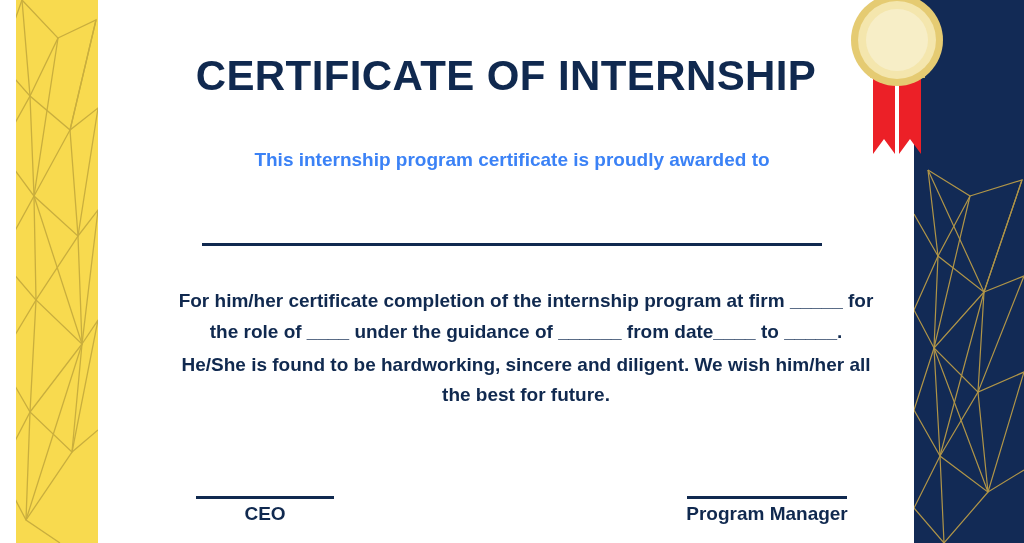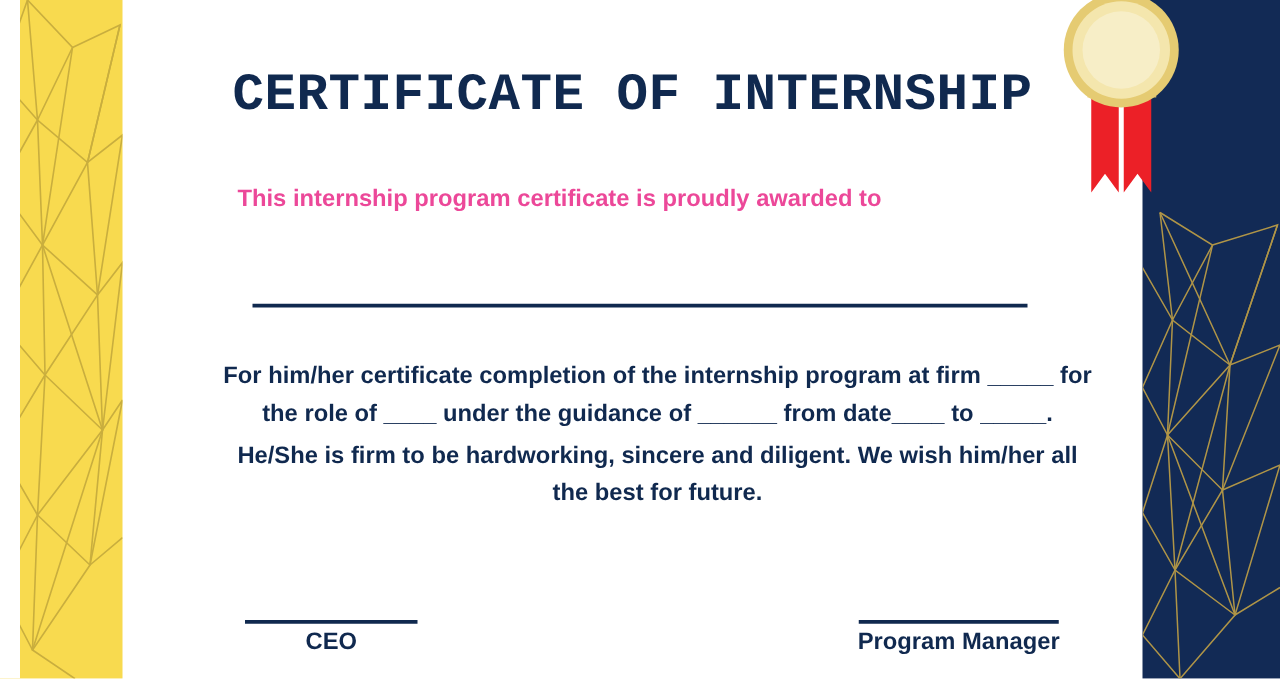--- a/index.html
+++ b/index.html
@@ -74,33 +74,32 @@
   .title {
     position: absolute;
     top: 52px;
     left: 0;
     width: 816px;
     text-align: center;
     font-size: 42px;
     font-weight: bold;
     letter-spacing: 0.4px;
     color: #10294f;
-    font-family: Liberation Mono, monospace;
   }
 
   .subtitle {
     position: absolute;
     top: 145px;
-    left: 92px;
+    left: 114px;
     width: 600px;
-    text-align: left;
+    text-align: center;
     font-size: 19px;
     font-weight: bold;
     line-height: 1.55;
-    color: #ec4899;
+    color: #3b82f6;
   }
 
   .name-line {
     position: absolute;
     top: 243px;
     left: 104px;
     width: 620px;
     height: 3px;
     background: #10294f;
   }
@@ -199,21 +198,21 @@
   <div class="content">
 
     <div class="title">CERTIFICATE OF INTERNSHIP</div>
 
     <div class="subtitle">This internship program certificate is proudly awarded to</div>
 
     <div class="name-line"></div>
 
     <div class="body-text">
       <div class="para1">For him/her certificate completion of the internship program at firm _____ for the role of ____ under the guidance of ______ from date____ to _____.</div>
-      <div class="para2">He/She is firm to be hardworking, sincere and diligent. We wish him/her all the best for future.</div>
+      <div class="para2">He/She is found to be hardworking, sincere and diligent. We wish him/her all the best for future.</div>
     </div>
 
     <div class="sig sig-left">
       <div class="sig-line"></div>
       <div class="sig-label">CEO</div>
     </div>
 
     <div class="sig sig-right">
       <div class="sig-line"></div>
       <div class="sig-label">Program Manager</div>

